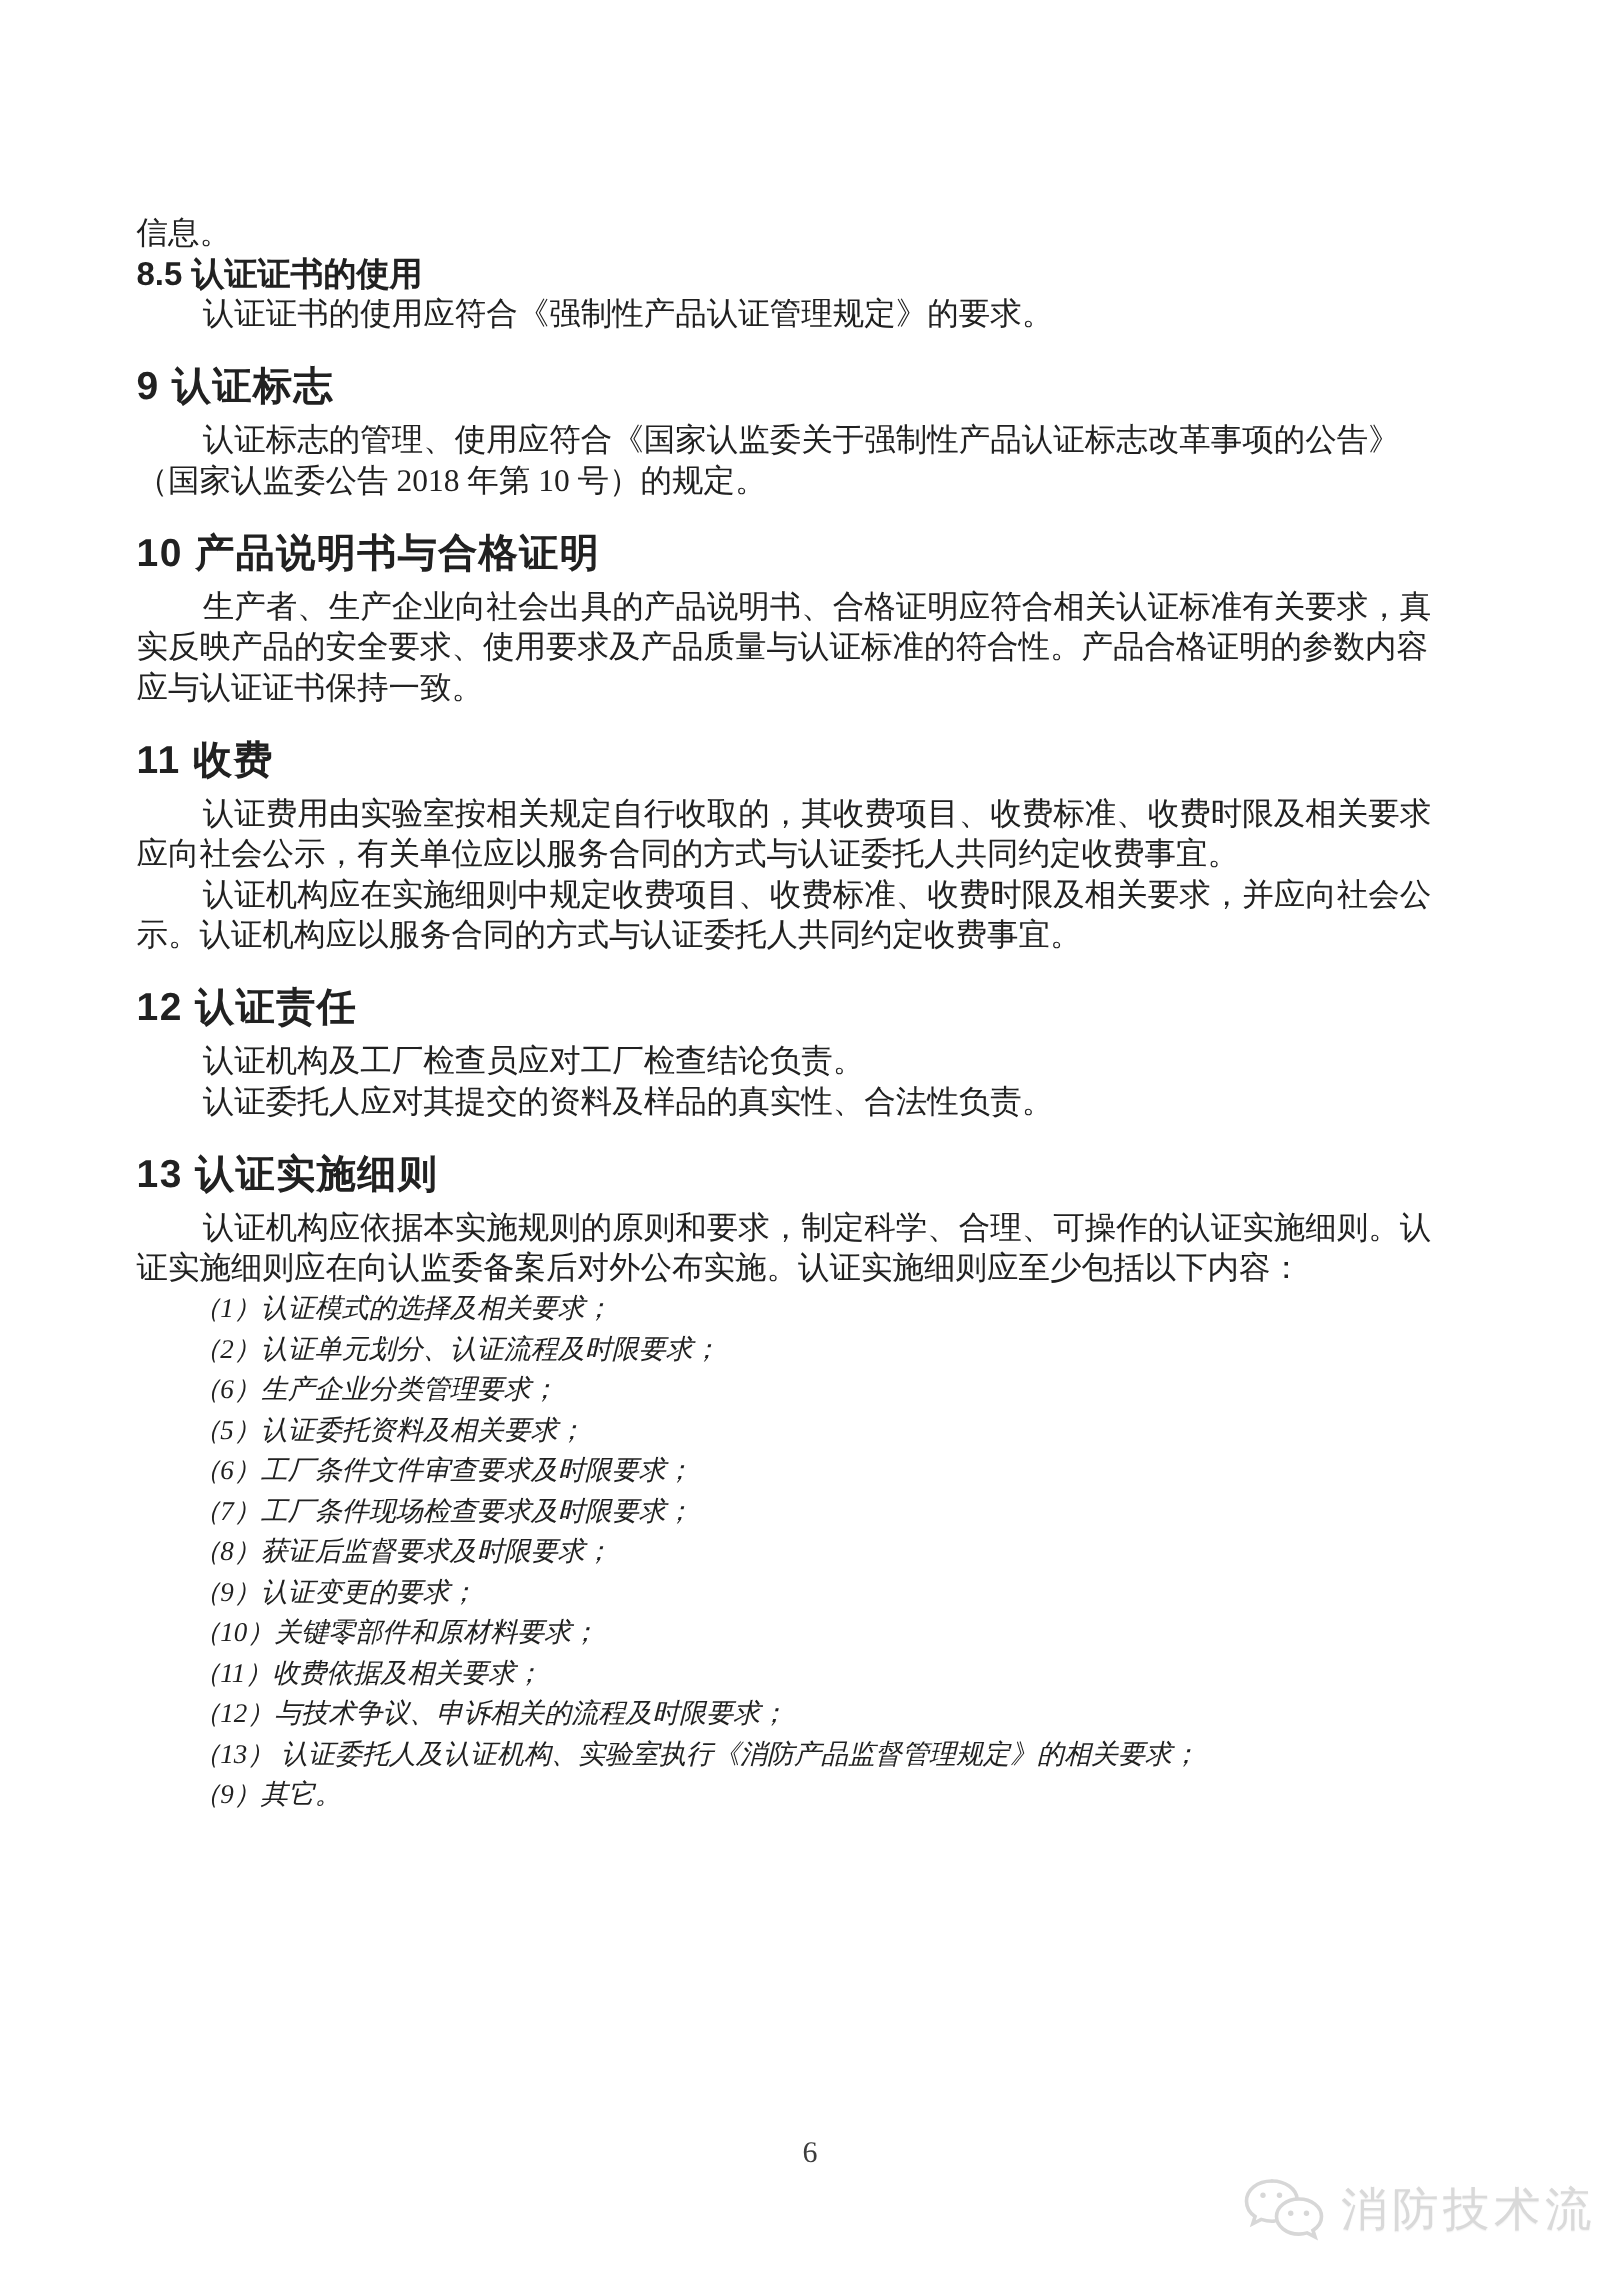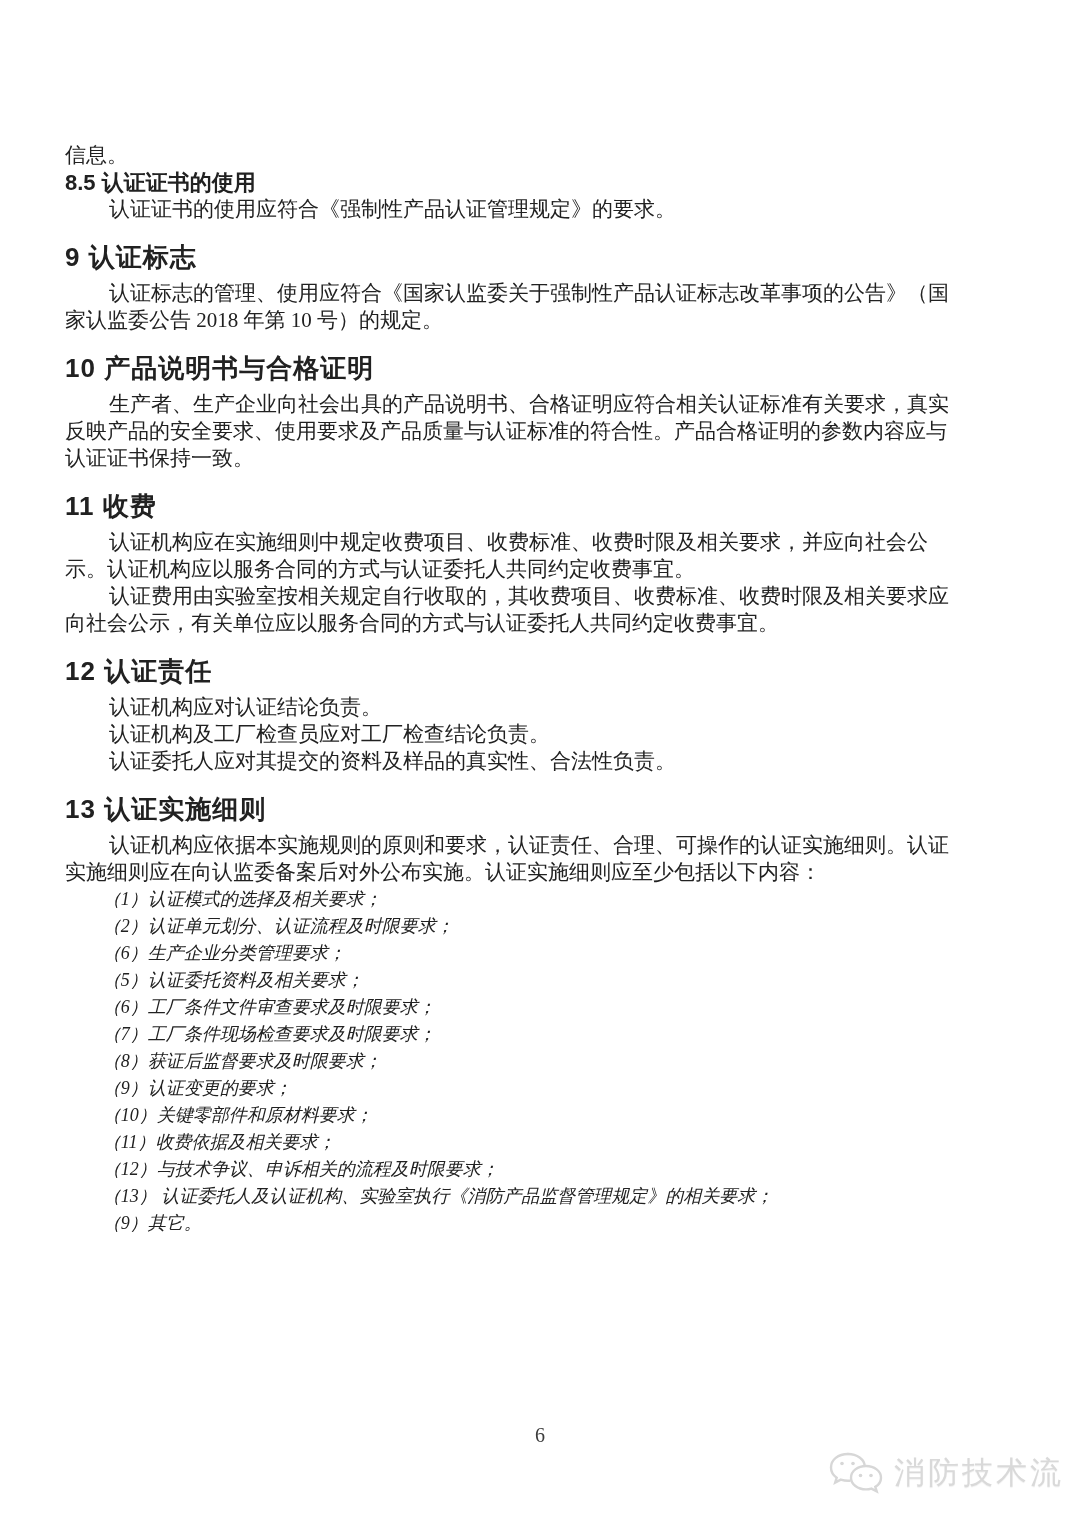--- a/index.html
+++ b/index.html
@@ -11,21 +11,21 @@
     width: 1080px;
     height: 1527px;
     position: relative;
     overflow: hidden;
     color: #212121;
     font-family: "Liberation Serif", "DejaVu Serif", serif;
   }
   .page {
     position: absolute;
     inset: 0;
-    padding: 142px 123px 0 65px;
+    padding: 142px 123px 0 91px;
     box-sizing: border-box;
   }
   .line {
     font-size: 21px;
     line-height: 27px;
   }
   .subhead {
     font-size: 22px;
     font-weight: bold;
     line-height: 27px;
@@ -92,30 +92,29 @@
   <div class="subhead">8.5 认证证书的使用</div>
   <p class="para">认证证书的使用应符合《强制性产品认证管理规定》的要求。</p>
 
   <div class="section-title">9 认证标志</div>
   <p class="para">认证标志的管理、使用应符合《国家认监委关于强制性产品认证标志改革事项的公告》（国家认监委公告 2018 年第 10 号）的规定。</p>
 
   <div class="section-title">10 产品说明书与合格证明</div>
   <p class="para">生产者、生产企业向社会出具的产品说明书、合格证明应符合相关认证标准有关要求，真实反映产品的安全要求、使用要求及产品质量与认证标准的符合性。产品合格证明的参数内容应与认证证书保持一致。</p>
 
   <div class="section-title">11 收费</div>
+  <p class="para">认证费用由实验室按相关规定自行收取的，其收费项目、收费标准、收费时限及相关要求应向社会公示，有关单位应以服务合同的方式与认证委托人共同约定收费事宜。</p>
   <p class="para">认证机构应在实施细则中规定收费项目、收费标准、收费时限及相关要求，并应向社会公示。认证机构应以服务合同的方式与认证委托人共同约定收费事宜。</p>
-  <p class="para">认证费用由实验室按相关规定自行收取的，其收费项目、收费标准、收费时限及相关要求应向社会公示，有关单位应以服务合同的方式与认证委托人共同约定收费事宜。</p>
 
   <div class="section-title">12 认证责任</div>
-  <div class="resp-line">认证机构应对认证结论负责。</div>
   <div class="resp-line">认证机构及工厂检查员应对工厂检查结论负责。</div>
   <div class="resp-line">认证委托人应对其提交的资料及样品的真实性、合法性负责。</div>
 
   <div class="section-title">13 认证实施细则</div>
-  <p class="para">认证机构应依据本实施规则的原则和要求，认证责任、合理、可操作的认证实施细则。认证实施细则应在向认监委备案后对外公布实施。认证实施细则应至少包括以下内容：</p>
+  <p class="para">认证机构应依据本实施规则的原则和要求，制定科学、合理、可操作的认证实施细则。认证实施细则应在向认监委备案后对外公布实施。认证实施细则应至少包括以下内容：</p>
 
   <div class="list">
     <div class="list-item">（1）认证模式的选择及相关要求；</div>
     <div class="list-item">（2）认证单元划分、认证流程及时限要求；</div>
     <div class="list-item">（6）生产企业分类管理要求；</div>
     <div class="list-item">（5）认证委托资料及相关要求；</div>
     <div class="list-item">（6）工厂条件文件审查要求及时限要求；</div>
     <div class="list-item">（7）工厂条件现场检查要求及时限要求；</div>
     <div class="list-item">（8）获证后监督要求及时限要求；</div>
     <div class="list-item">（9）认证变更的要求；</div>

